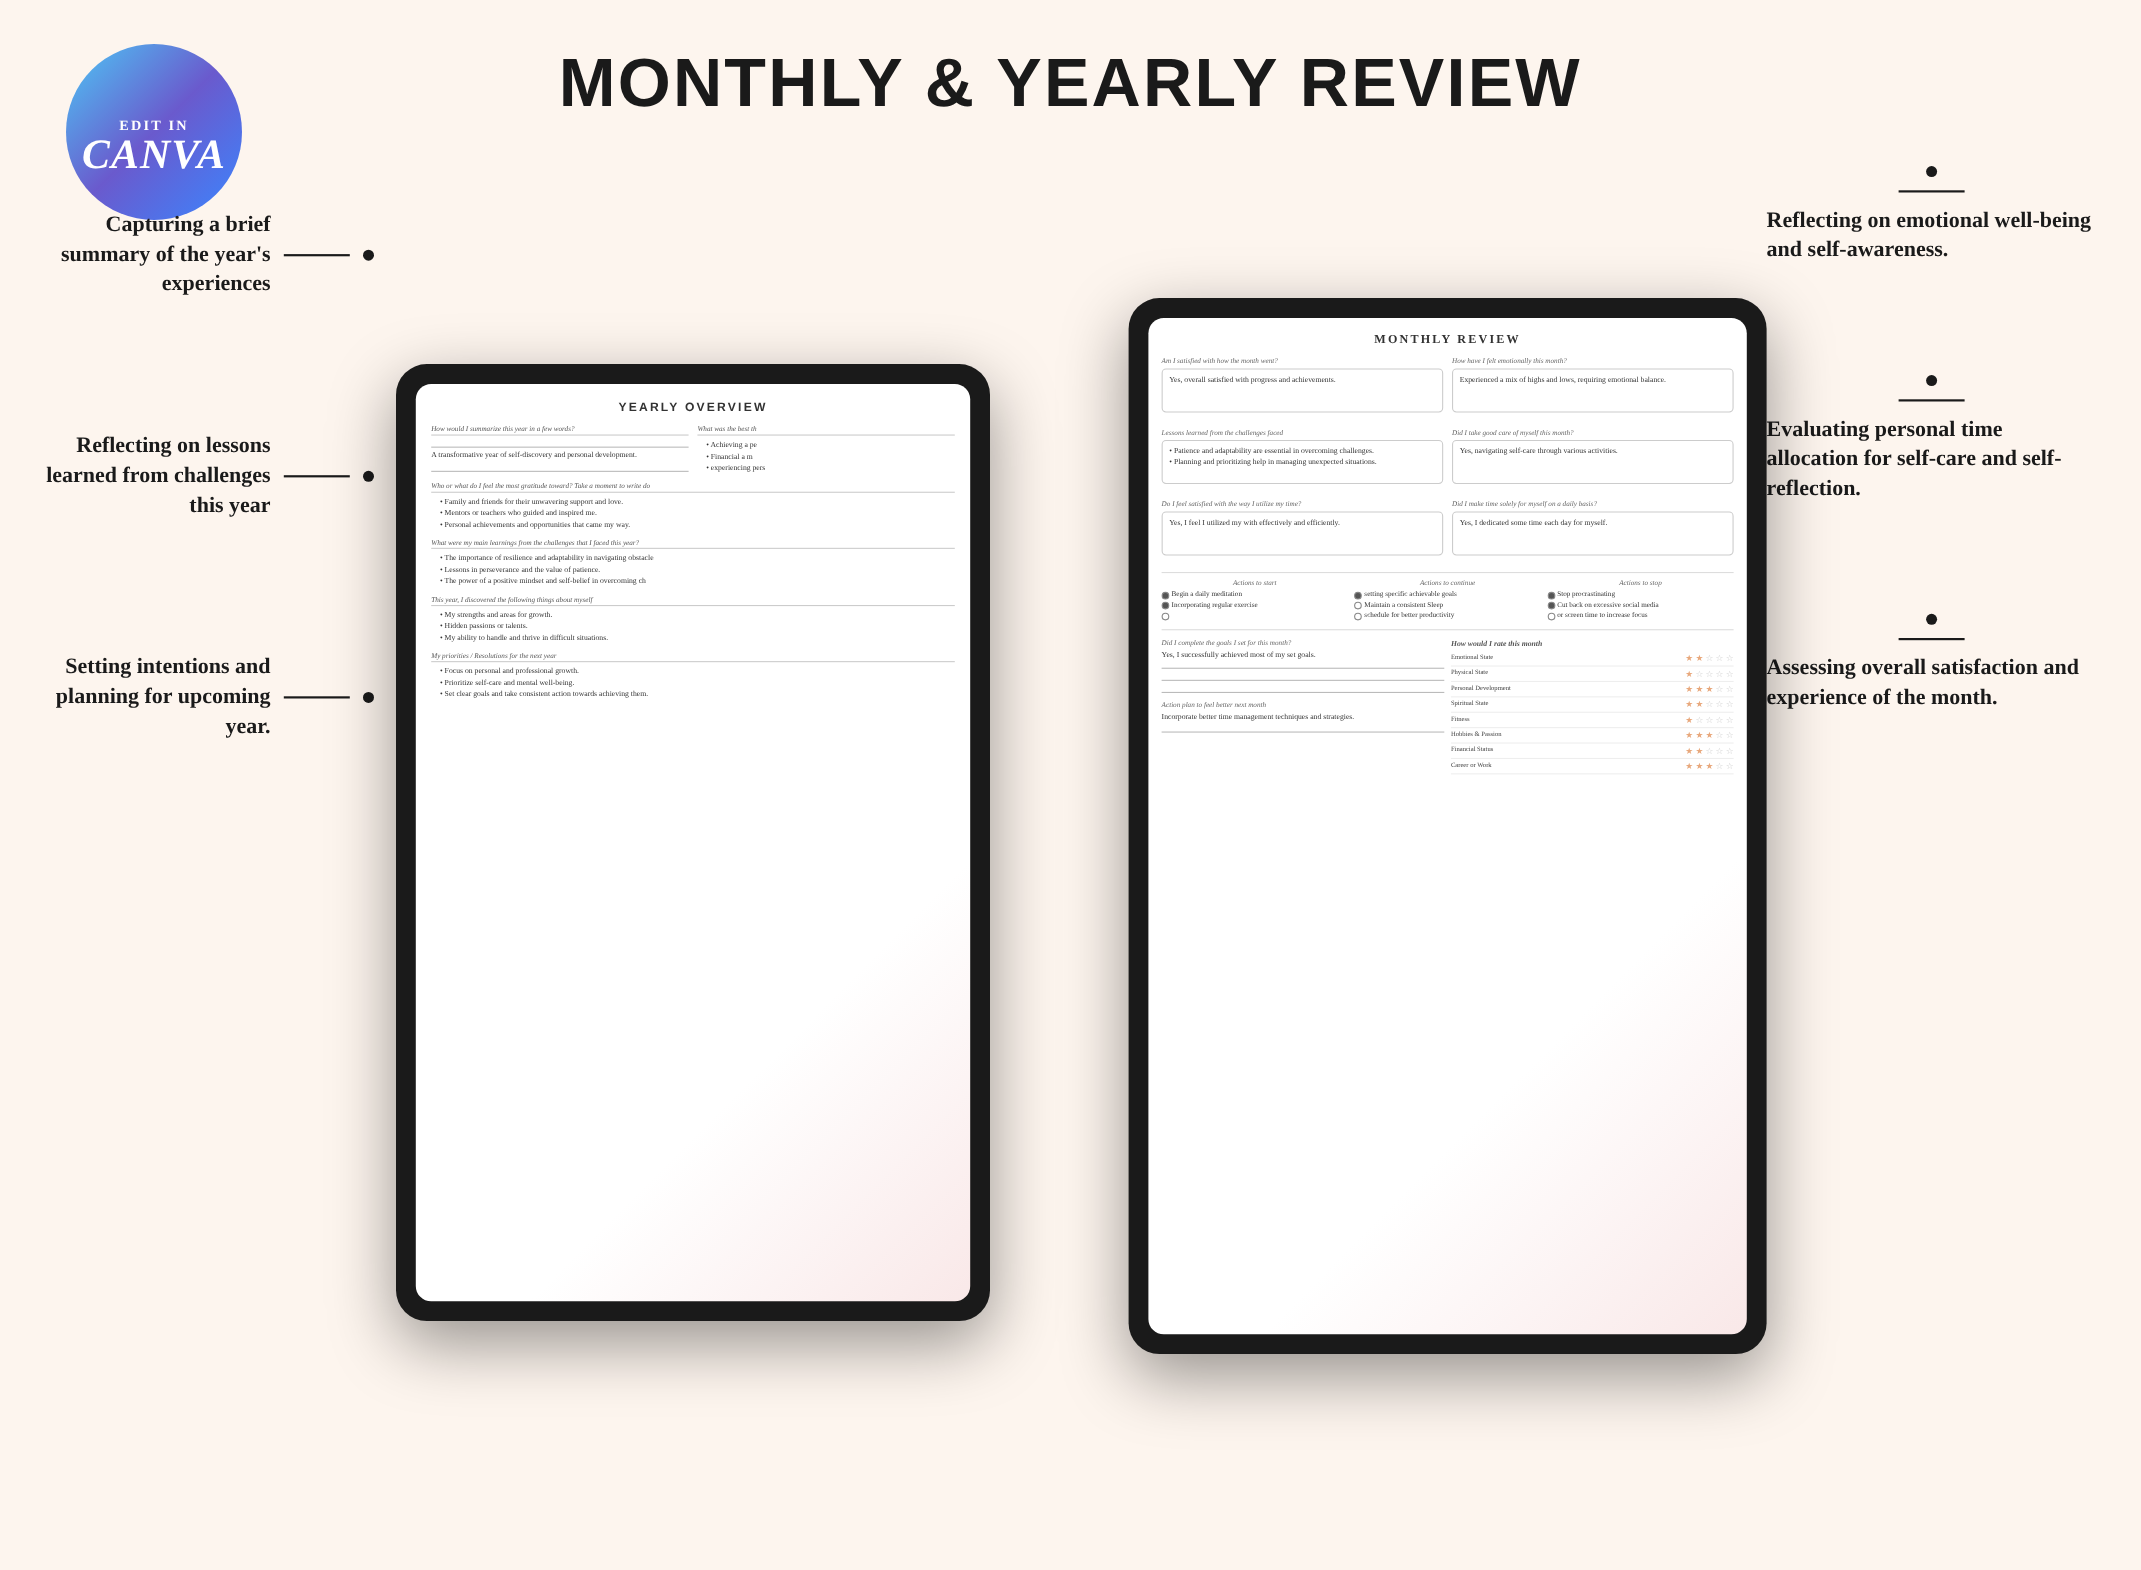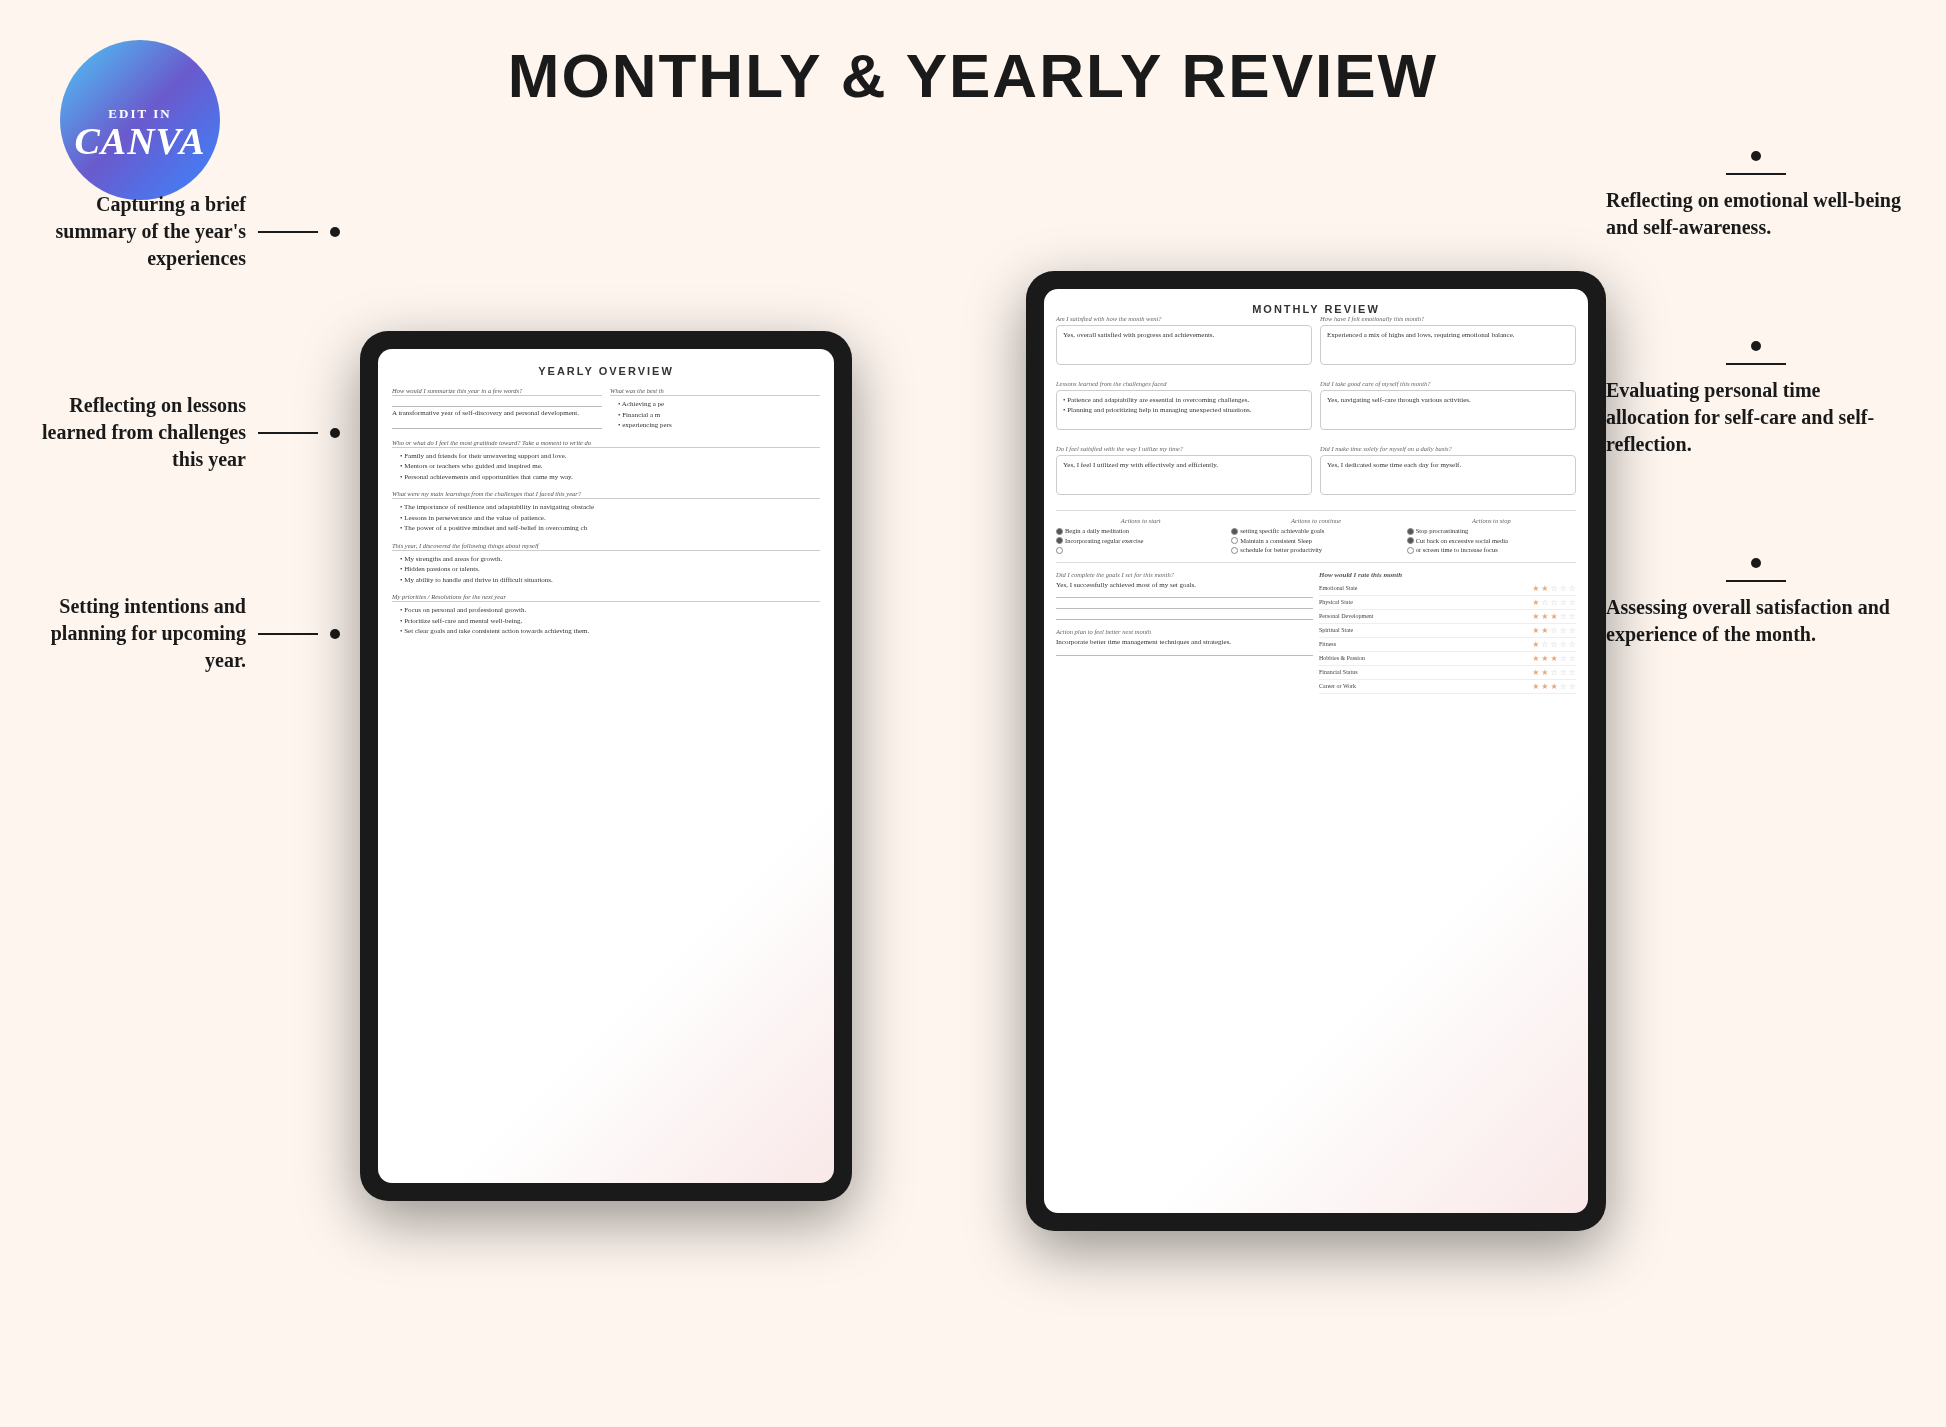--- a/index.html
+++ b/index.html
@@ -130,21 +130,21 @@
 
     
     .tablet {
       background: #1a1a1a;
       border-radius: 28px;
       padding: 18px;
       position: absolute;
       box-shadow: 0 20px 60px rgba(0,0,0,0.4);
     }
     .tablet-left {
-      width: 492px;
+      width: 540px;
       height: 870px;
       bottom: 30px;
       left: 20px;
       z-index: 1;
     }
     .tablet-right {
       width: 580px;
       height: 960px;
       bottom: 0;
       right: 0px;
@@ -219,23 +219,24 @@
       background: linear-gradient(135deg, #fff 70%, #f9e8e8 100%);
       padding: 14px 12px;
       font-size: 7px;
       color: #333;
       overflow: hidden;
     }
     .monthly-screen h2 {
       text-align: center;
       font-size: 11px;
       letter-spacing: 2px;
+      margin-bottom: 10px;
       color: #333;
       font-weight: bold;
-      font-family: Liberation Sans, sans-serif;
+      font-family: Liberation Serif, serif;
     }
     .mr-grid {
       display: grid;
       grid-template-columns: 1fr 1fr;
       gap: 8px;
       margin-bottom: 8px;
     }
     .mr-section {
       margin-bottom: 7px;
     }

